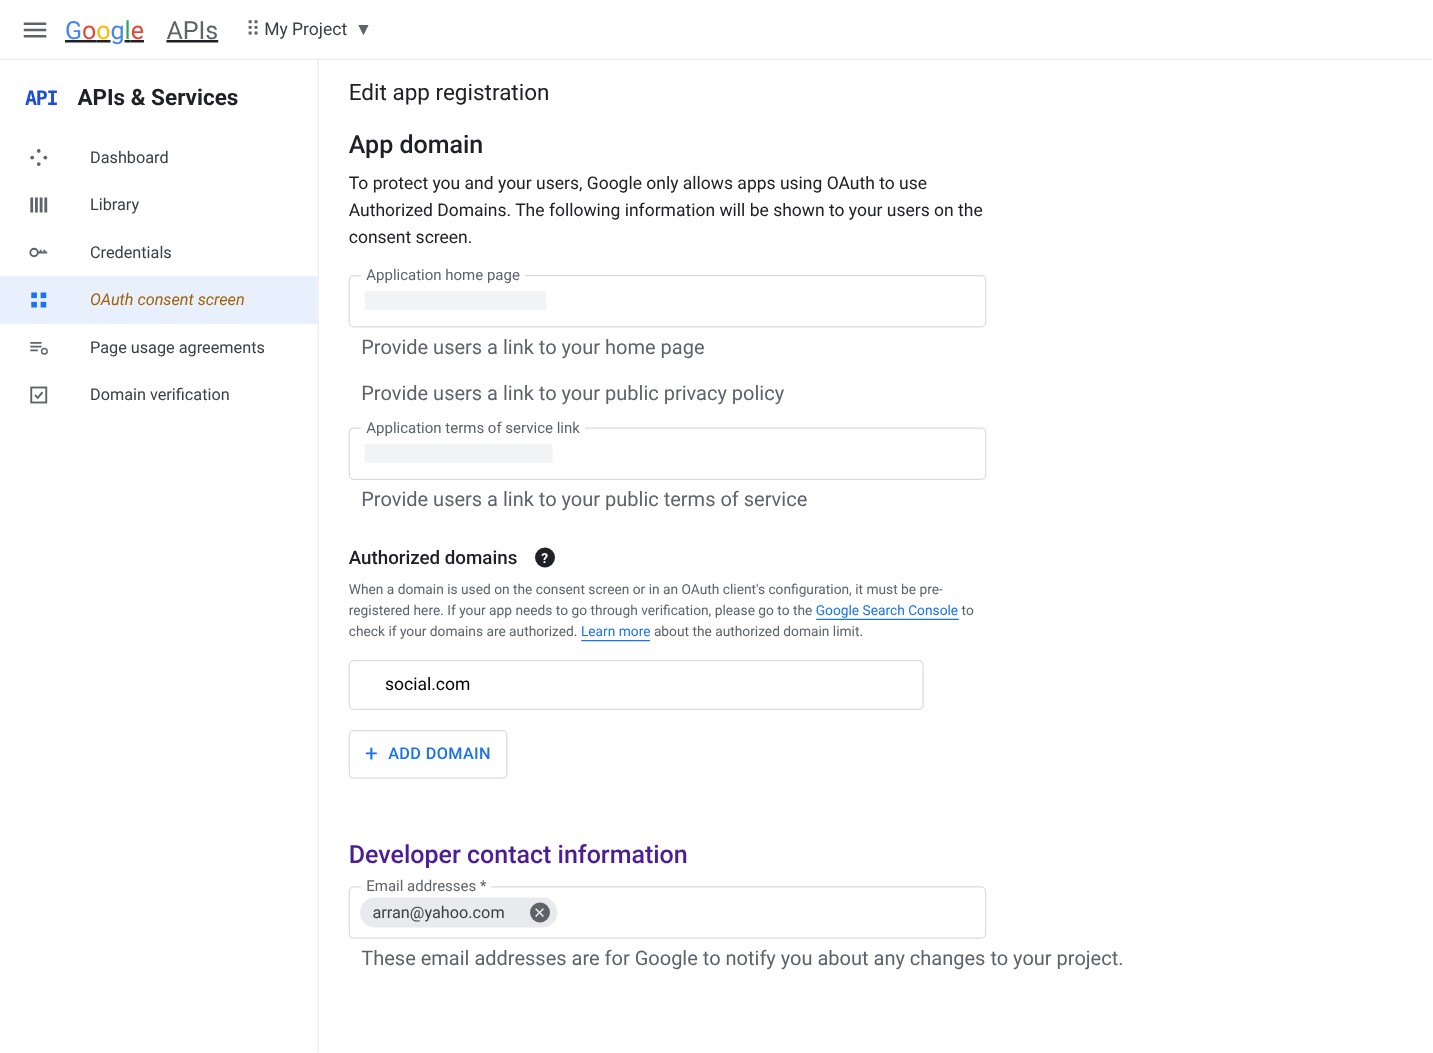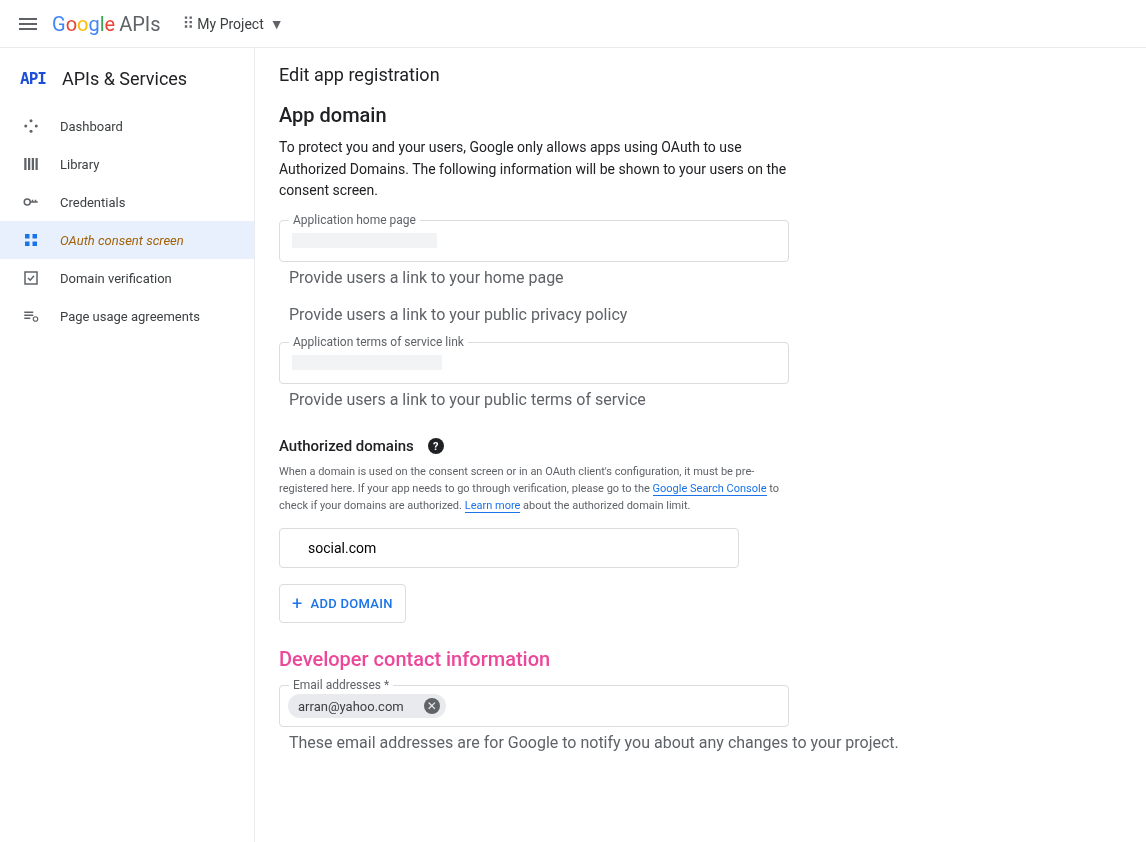--- a/index.html
+++ b/index.html
@@ -1,43 +1,43 @@
 <!DOCTYPE html>
 <html><head>
 <meta charset="utf-8">
 <style>
 * { box-sizing: border-box; margin: 0; padding: 0; font-family: 'Google Sans', Roboto, Arial, sans-serif; }
 body { background: #fff; color: #202124; font-size: 14px; }
 
 
 .top-header { display: flex; align-items: center; height: 48px; padding: 0 16px; border-bottom: 1px solid #e8eaed; gap: 12px; }
 .menu-icon { width: 24px; height: 24px; color: #5f6368; display: flex; align-items: center; justify-content: center; cursor: pointer; }
-.logo-wrap { display: flex; align-items: flex-start; gap: 2px; }
+.logo-wrap { display: flex; align-items: flex-start; gap: 16px; text-decoration: underline; }
 .logo-google { font-size: 20px; font-weight: 400; }
 .logo-google .g1 { color: #4285f4; }
 .logo-google .g2 { color: #ea4335; }
 .logo-google .g3 { color: #fbbc05; }
 .logo-google .g4 { color: #4285f4; }
 .logo-google .g5 { color: #34a853; }
 .logo-google .g6 { color: #ea4335; }
 .logo-apis { color: #5f6368; font-size: 20px; font-weight: 400; margin-left: 2px; }
 .project-selector { display: flex; align-items: center; gap: 6px; margin-left: 10px; cursor: pointer; }
 .project-dots { font-size: 16px; color: #5f6368; letter-spacing: -3px; }
 .project-name { color: #3c4043; font-size: 14px; }
 .dropdown-arrow { color: #5f6368; }
 
 .content-wrap { display: flex; }
 
 
 .sidebar { width: 255px; border-right: 1px solid #e8eaed; padding-top: 16px; min-height: calc(100vh - 48px); position: relative; }
 .sidebar-header { display: flex; align-items: center; padding: 4px 16px 18px 20px; gap: 16px; }
 .sidebar-header .api-icon { color: #1d4ed8; font-family: monospace; font-weight: bold; font-size: 16px; letter-spacing: -1px; }
-.sidebar-header .section-title { font-size: 18px; color: #202124; font-weight: 400; }
+.sidebar-header .section-title { font-size: 18px; color: #202124; font-weight: 700; }
 .nav-list { list-style: none; }
-.nav-item { display: flex; align-items: center; padding: 10px 16px 10px 22px; gap: 20px; color: #3c4043; cursor: pointer; font-size: 13px; }
+.nav-item { display: flex; align-items: center; padding: 10px 16px 10px 22px; gap: 32px; color: #3c4043; cursor: pointer; font-size: 13px; }
 .nav-item.active { background: #e8f0fe; color: #a16207; font-style: italic; }
 .nav-item.active .nav-icon { color: #1a73e8; }
 .nav-icon { width: 18px; height: 18px; color: #5f6368; display: flex; align-items: center; justify-content: center; }
 
 
 .main { flex: 1; padding: 16px 24px; max-width: 880px; }
 .page-title { font-size: 18px; font-weight: 400; color: #202124; margin-bottom: 18px; }
 .section-h2 { font-size: 20px; font-weight: 500; color: #202124; margin-bottom: 10px; margin-top: 6px; }
 .section-desc { font-size: 14px; color: #202124; line-height: 1.55; margin-bottom: 18px; max-width: 510px; }
 
@@ -53,21 +53,21 @@
 .sub-h { font-size: 15px; font-weight: 500; color: #202124; margin-top: 28px; margin-bottom: 8px; display: flex; align-items: center; gap: 14px; }
 .help-icon { width: 16px; height: 16px; background: #202124; color: #fff; border-radius: 50%; font-size: 11px; display: inline-flex; align-items: center; justify-content: center; font-weight: bold; cursor: pointer; }
 .auth-desc { font-size: 11px; color: #5f6368; line-height: 1.55; max-width: 510px; margin-bottom: 14px; }
 .auth-desc a { color: #1a73e8; text-decoration: none; border-bottom: 1px solid #1a73e8; }
 
 .domain-input { width: 460px; height: 40px; border: 1px solid #dadce0; border-radius: 4px; padding: 10px 28px; font-size: 14px; margin-bottom: 16px; }
 
 .add-domain-btn { display: inline-flex; align-items: center; gap: 8px; padding: 8px 12px; border: 1px solid #dadce0; border-radius: 4px; background: #fff; color: #1a73e8; font-size: 13px; font-weight: 500; cursor: pointer; letter-spacing: 0.3px; }
 .plus { font-size: 18px; font-weight: 400; }
 
-.dev-h { font-size: 20px; font-weight: 500; color: #ec4899; margin-top: 24px; margin-bottom: 14px; }
+.dev-h { font-size: 20px; font-weight: 500; color: #4c1d95; margin-top: 48px; margin-bottom: 14px; }
 
 .chip-field { width: 510px; min-height: 42px; border: 1px solid #dadce0; border-radius: 4px; padding: 6px 8px; display: flex; align-items: center; }
 .chip { display: inline-flex; align-items: center; gap: 20px; background: #e8eaed; border-radius: 12px; padding: 4px 6px 4px 10px; font-size: 13px; color: #3c4043; }
 .chip-x { width: 16px; height: 16px; background: #5f6368; color: #e8eaed; border-radius: 50%; display: inline-flex; align-items: center; justify-content: center; font-size: 12px; cursor: pointer; }
 
 svg { width: 100%; height: 100%; }
 </style>
 </head>
 <body>
 
@@ -133,35 +133,35 @@
               <rect x="4" y="4" width="6" height="6"></rect>
               <rect x="14" y="4" width="6" height="6"></rect>
               <rect x="4" y="14" width="6" height="6"></rect>
               <rect x="14" y="14" width="6" height="6"></rect>
             </svg>
           </span>
         <span>OAuth consent screen</span>
       </li>
       <li class="nav-item">
         <span class="nav-icon">
+            <svg viewBox="0 0 24 24" fill="currentColor">
+              <path d="M3 6h12v2H3zm0 4h12v2H3zm0 4h8v2H3z"></path>
+              <circle cx="18" cy="16" r="3" fill="none" stroke="currentColor" stroke-width="1.5"></circle>
+            </svg>
+          </span>
+        <span>Page usage agreements</span>
+      </li>
+      <li class="nav-item">
+        <span class="nav-icon">
             <svg viewBox="0 0 24 24" fill="none" stroke="currentColor" stroke-width="2">
               <rect x="4" y="4" width="16" height="16"></rect>
               <path d="M8 12l3 3 5-6"></path>
             </svg>
           </span>
         <span>Domain verification</span>
-      </li>
-      <li class="nav-item">
-        <span class="nav-icon">
-            <svg viewBox="0 0 24 24" fill="currentColor">
-              <path d="M3 6h12v2H3zm0 4h12v2H3zm0 4h8v2H3z"></path>
-              <circle cx="18" cy="16" r="3" fill="none" stroke="currentColor" stroke-width="1.5"></circle>
-            </svg>
-          </span>
-        <span>Page usage agreements</span>
       </li>
     </ul>
 
   </nav>
 
   <main class="main">
     <h1 class="page-title">Edit app registration</h1>
 
     <h2 class="section-h2">App domain</h2>
     <p class="section-desc">To protect you and your users, Google only allows apps using OAuth to use Authorized Domains. The following information will be shown to your users on the consent screen.</p>

